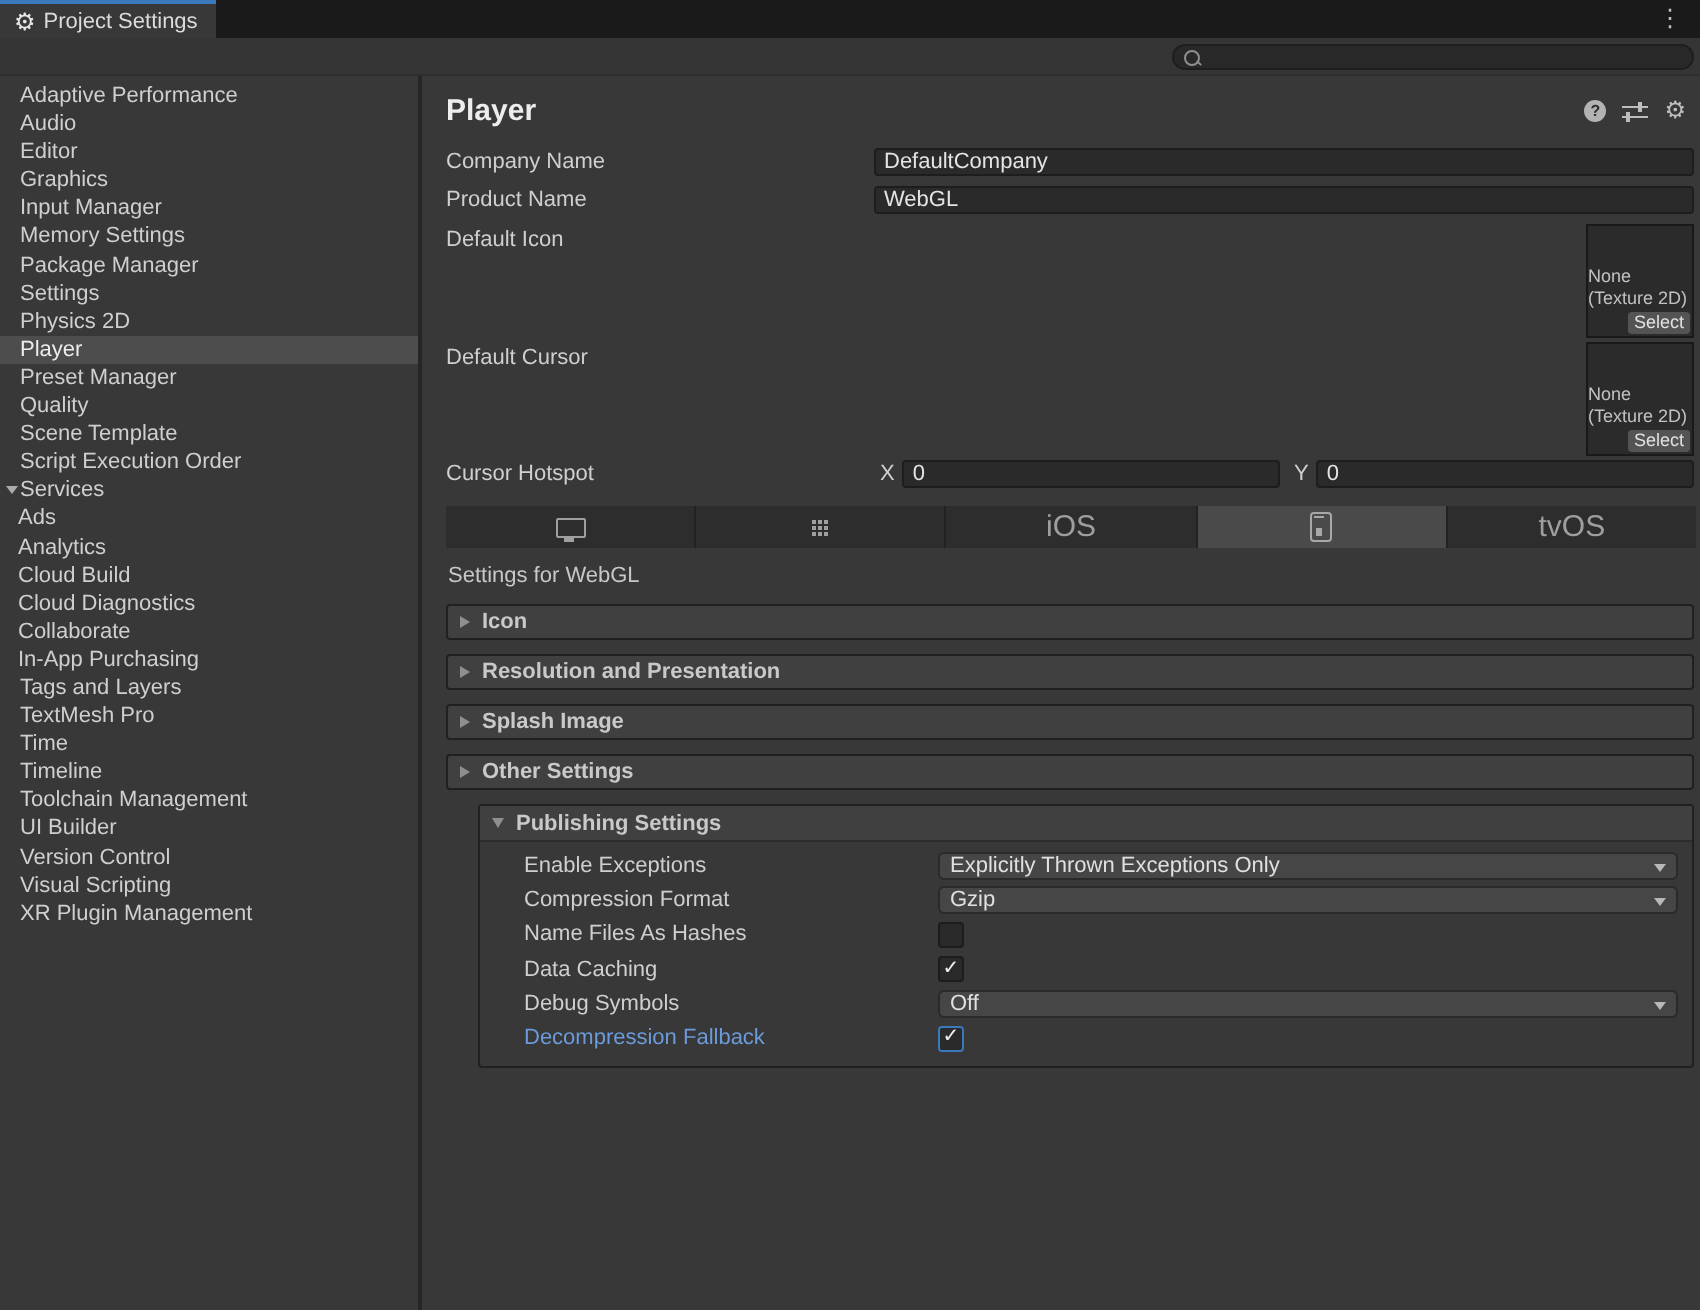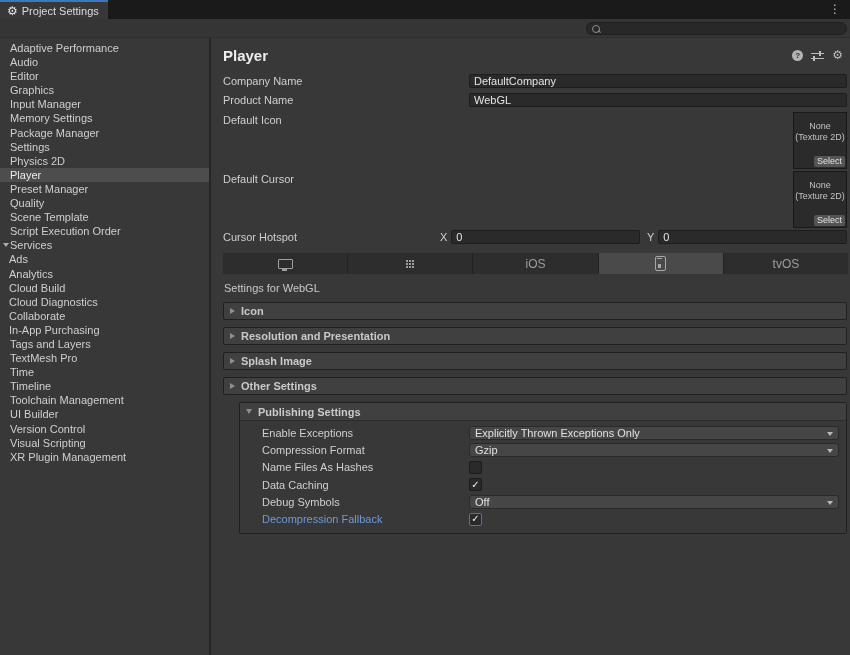--- a/index.html
+++ b/index.html
@@ -32,38 +32,38 @@
   .main-header h1{margin:0;font-size:15px;font-weight:bold;color:#ededed;flex:1;}
   .hicons{display:flex;align-items:center;gap:8px;}
   .help-ic{width:11px;height:11px;border-radius:50%;background:#b3b3b3;color:#2d2d2d;
     font-size:8px;font-weight:bold;display:flex;align-items:center;justify-content:center;}
   .preset-ic{position:relative;width:13px;height:11px;}
   .preset-ic::before{content:"";position:absolute;left:0;right:0;top:3px;height:1px;background:#bdbdbd;box-shadow:0 5px 0 #bdbdbd;}
   .preset-ic::after{content:"";position:absolute;top:1px;left:8px;width:2px;height:5px;background:#bdbdbd;box-shadow:-6px 5px 0 #bdbdbd;}
   .gear-ic{font-size:12px;line-height:12px;color:#bdbdbd;}
   
   .fieldrows{margin:7px 3px 0 12px;}
-  .frow{display:flex;align-items:center;height:14px;margin-bottom:5px;gap:32px;}
+  .frow{display:flex;align-items:center;height:14px;margin-bottom:5px;}
   .flabel{width:214px;flex:none;color:#cfcfcf;}
   .tinput{flex:1;height:14px;background:#2a2a2a;border:1px solid #1d1d1d;border-radius:2px;
     color:#e4e4e4;font-size:11px;padding:0 4px;box-sizing:border-box;font-family:inherit;outline:none;}
   .texrow{display:flex;margin:0 3px 2px 12px;}
   .texrow .flabel{padding-top:2px;}
   .texbox{margin-left:auto;width:54px;height:57px;background:#2b2b2b;border:1px solid #191919;
-    box-sizing:border-box;position:relative;text-align:center;font-size:9px;color:#c2c2c2;
-    padding-top:8px;line-height:11px;}
+    box-sizing:border-box;position:relative;font-size:9px;color:#c2c2c2;
+    padding-top:20px;line-height:11px;}
   .selectbtn{position:absolute;right:1px;bottom:1px;background:#545454;color:#e2e2e2;
     font-size:9px;line-height:11px;padding:0 3px;border-radius:2px;}
   .hotspot-row{display:flex;align-items:center;margin:2px 3px 0 12px;height:14px;}
   .axis{margin:0 4px 0 3px;color:#cfcfcf;}
   .axis.second{margin-left:7px;}
   
   .tabstrip{display:flex;height:21px;margin:9px 2px 0 12px;background:#222;gap:1px;}
   .ptab{flex:1;background:#2d2d2d;display:flex;align-items:center;justify-content:center;
-    font-size:12px;color:#9e9e9e;cursor:default;}
+    font-size:15px;color:#9e9e9e;cursor:default;}
   .ptab.selected{background:#4a4a4a;color:#d0d0d0;}
   .icon-monitor{position:relative;width:13px;height:8px;border:1px solid #9f9f9f;border-radius:1px;}
   .icon-monitor::after{content:"";position:absolute;left:3px;top:9px;width:5px;height:2px;background:#9f9f9f;}
   .icon-grid{width:10px;height:10px;background-color:#9f9f9f;
     background-image:linear-gradient(#2d2d2d 1px,transparent 1px),linear-gradient(90deg,#2d2d2d 1px,transparent 1px);
     background-size:3px 3px;}
   .icon-device{position:relative;width:9px;height:13px;border:1px solid #a8a8a8;border-radius:2px;}
   .icon-device::before{content:"";position:absolute;left:1px;top:1px;width:5px;height:1px;background:#a8a8a8;}
   .icon-device::after{content:"";position:absolute;left:2px;bottom:2px;width:3px;height:4px;background:#a8a8a8;}
   

